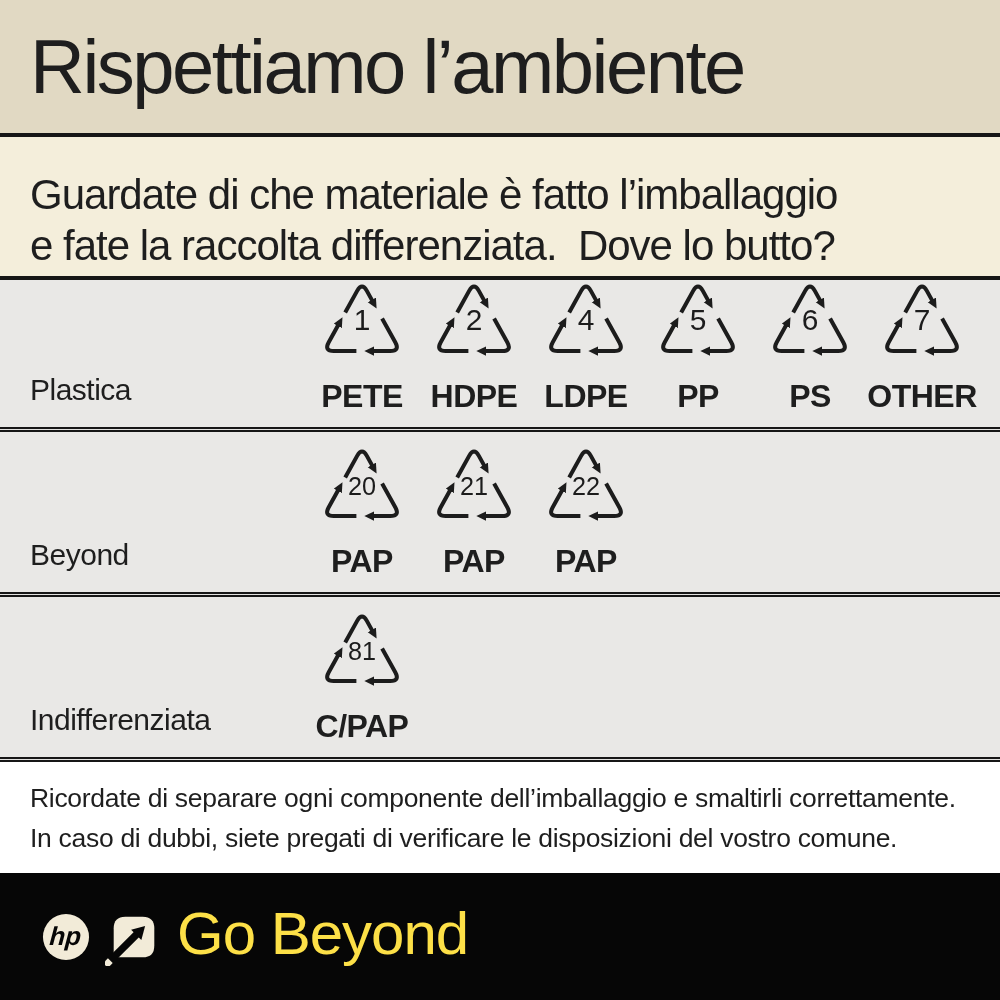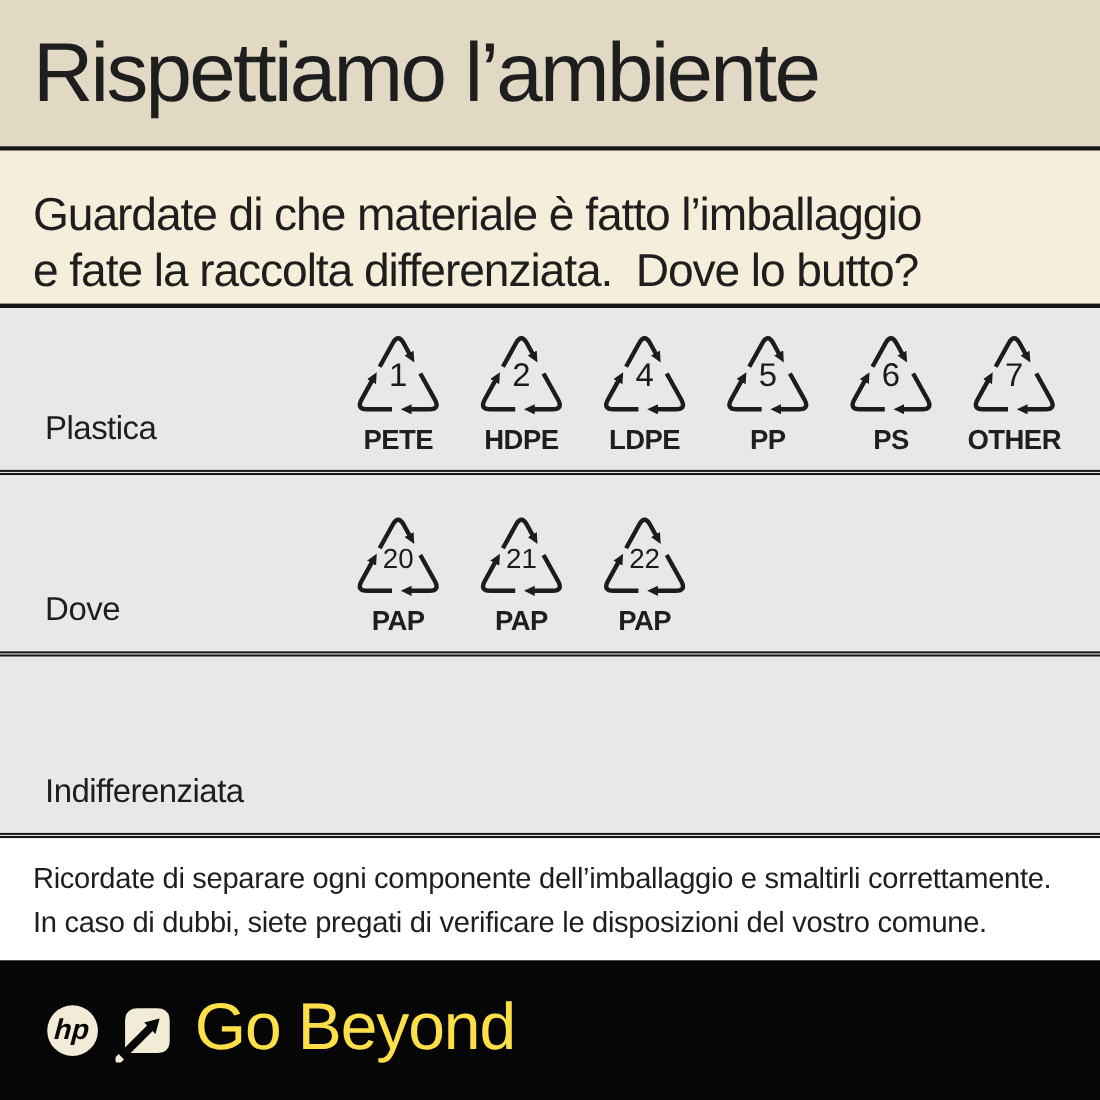--- a/index.html
+++ b/index.html
@@ -19,31 +19,31 @@
   .hr-line{height:4px;background:#161616;}
   .question{
     height:139px;background:#f4eedb;box-sizing:border-box;
     padding:16px 0 0 30px;
   }
   .question .q-text{
     font-size:42px;letter-spacing:-1px;line-height:51px;white-space:pre;margin-top:16px;
   }
   .mrow{position:relative;background:#e9e8e6;}
   .mrow-label{
-    position:absolute;left:41px;bottom:20px;font-size:30px;letter-spacing:-0.5px;
+    position:absolute;left:30px;bottom:20px;font-size:30px;letter-spacing:-0.5px;
   }
   .symbols{
     position:absolute;left:306px;bottom:12px;display:flex;
   }
   .symbol{
     width:112px;display:flex;flex-direction:column;align-items:center;
   }
   .tri{width:94px;height:86px;display:block;}
   .sym-label{
-    font-size:25px;font-weight:bold;letter-spacing:-0.5px;margin-top:3px;
+    font-size:32px;font-weight:bold;letter-spacing:-0.5px;margin-top:16px;
     white-space:nowrap;
   }
   .divider{
     height:5px;box-sizing:border-box;background:#e2e1df;
     border-top:2px solid #161616;border-bottom:2px solid #161616;
   }
   .note{
     height:111px;background:#ffffff;box-sizing:border-box;
     padding:16px 0 0 30px;
   }
@@ -176,21 +176,21 @@
                 <path d="M44,80.3 L19.9,80.3 Q9.1,80.3 14.4,70.8 L25.5,50.8" marker-end="url(#ah0_5)"></path>
               </g>
               <text x="50" y="58" text-anchor="middle" font-size="32" font-weight="500" fill="#1c1c1c">7</text>
             </svg>
             <div class="sym-label">OTHER</div>
           </div>
         </div>
       </div>
       <div class="divider"></div>
       <div class="mrow" style="height: 160px;">
-        <div class="mrow-label">Dove</div>
+        <div class="mrow-label">Beyond</div>
         <div class="symbols">
           <div class="symbol">
             <svg class="tri" viewBox="0 0 100 92">
               <defs>
                 <marker id="ah1_0" markerWidth="14" markerHeight="12" refX="3" refY="5" orient="auto" markerUnits="userSpaceOnUse">
                   <path d="M0,0 L10.5,5 L0,10 Z" fill="#1c1c1c"></path>
                 </marker>
               </defs>
               <g fill="none" stroke="#1c1c1c" stroke-width="4.3" stroke-linejoin="round">
                 <path d="M32,39 L44.8,15.9 Q50,6.5 55.2,15.9 L62,28.2" marker-end="url(#ah1_0)"></path>
@@ -231,20 +231,38 @@
               </g>
               <text x="50" y="58" text-anchor="middle" font-size="27" font-weight="500" fill="#1c1c1c">22</text>
             </svg>
             <div class="sym-label">PAP</div>
           </div>
         </div>
       </div>
       <div class="divider"></div>
       <div class="mrow" style="height: 160px;">
         <div class="mrow-label">Indifferenziata</div>
+        <div class="symbols">
+          <div class="symbol">
+            <svg class="tri" viewBox="0 0 100 92">
+              <defs>
+                <marker id="ah2_0" markerWidth="14" markerHeight="12" refX="3" refY="5" orient="auto" markerUnits="userSpaceOnUse">
+                  <path d="M0,0 L10.5,5 L0,10 Z" fill="#1c1c1c"></path>
+                </marker>
+              </defs>
+              <g fill="none" stroke="#1c1c1c" stroke-width="4.3" stroke-linejoin="round">
+                <path d="M32,39 L44.8,15.9 Q50,6.5 55.2,15.9 L62,28.2" marker-end="url(#ah2_0)"></path>
+                <path d="M71.5,45.5 L85.6,70.8 Q90.9,80.3 80.1,80.3 L60,80.3" marker-end="url(#ah2_0)"></path>
+                <path d="M44,80.3 L19.9,80.3 Q9.1,80.3 14.4,70.8 L25.5,50.8" marker-end="url(#ah2_0)"></path>
+              </g>
+              <text x="50" y="58" text-anchor="middle" font-size="27" font-weight="500" fill="#1c1c1c">81</text>
+            </svg>
+            <div class="sym-label">C/PAP</div>
+          </div>
+        </div>
       </div>
     </div>
 
   <div class="divider"></div>
 
   <div class="note">
     <div class="note-text">Ricordate di separare ogni componente dell’imballaggio e smaltirli correttamente.
 In caso di dubbi, siete pregati di verificare le disposizioni del vostro comune.</div>
   </div>
 

